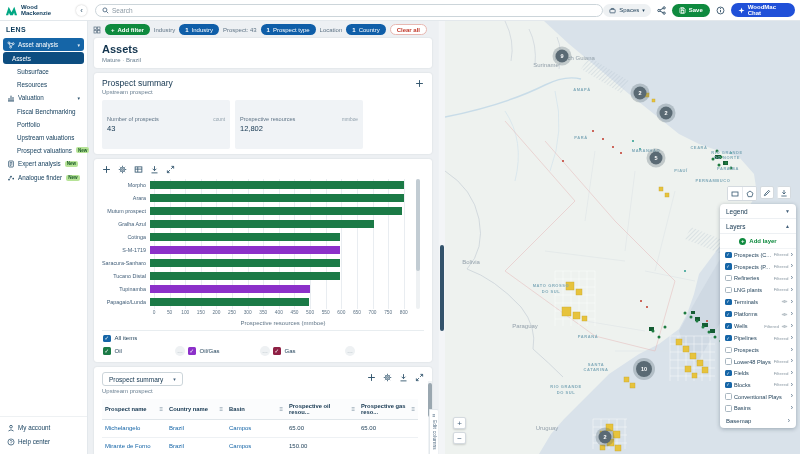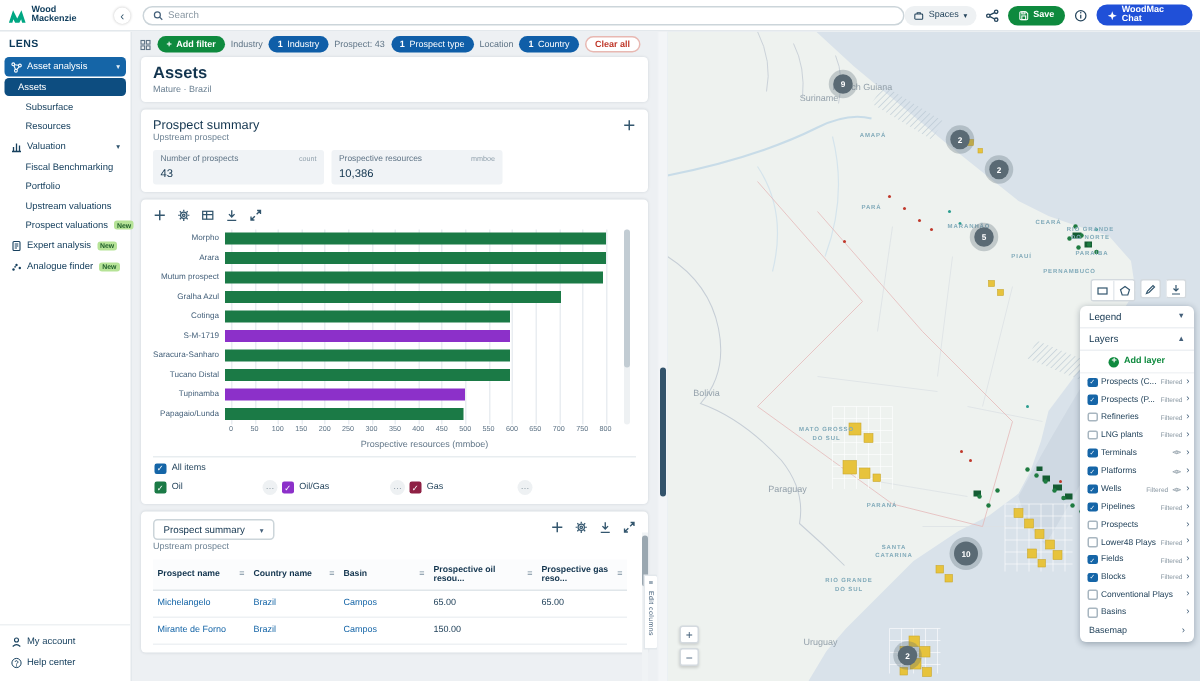--- a/index.html
+++ b/index.html
@@ -42,21 +42,21 @@
   .chip-clear{color:#c0392b;border:1px solid #e8b8b2;background:#fff;font-weight:bold}
   .fb-prefix{color:#5f7486;font-size:6px;flex:none}
   .card{background:#fff;border-radius:3px;margin:0 6px 5px;box-shadow:0 0 2px rgba(20,40,60,.12);padding:5px 8px;position:relative}
   .card-sub{font-size:6px;color:#6b8092;margin-top:1.5px}
   .assets-title{font-size:11px;font-weight:bold;color:#12344e}
   .sec-title{font-size:8.5px;color:#12344e}
   .card-head{display:flex;justify-content:space-between;align-items:flex-start}
   .toolbar{display:flex;gap:7px;color:#33566e;align-items:center;padding-top:1px}
   .toolbar .ic{cursor:pointer;display:flex}
   .stats{display:flex;gap:5px;margin-top:5px}
-  .stat{background:#f0f3f6;border-radius:2px;width:114px;padding:3px 5px}
+  .stat{background:#f0f3f6;border-radius:2px;width:128px;padding:16px 5px}
   .stat-top{display:flex;justify-content:space-between;align-items:baseline}
   .stat-label{font-size:5.6px;color:#5f7486}
   .stat-unit{font-size:4.8px;color:#90a0ac}
   .stat-value{font-size:7.5px;color:#12344e;margin-top:1.5px}
   
   .chart-wrap{position:relative;margin-top:5px}
   .chart-body{position:relative}
   .chart-grid{position:absolute;left:52px;right:14px;top:0;height:130px}
   .gridline{position:absolute;top:0;bottom:0;width:1px;background:#e9edf1}
   .bar-row{display:flex;align-items:center;height:13px;position:relative}
@@ -346,21 +346,21 @@
             <span class="stat-label">Number of prospects</span>
             <span class="stat-unit">count</span>
           </div>
           <div class="stat-value">43</div>
         </div>
         <div class="stat">
           <div class="stat-top">
             <span class="stat-label">Prospective resources</span>
             <span class="stat-unit">mmboe</span>
           </div>
-          <div class="stat-value">10,386</div>
+          <div class="stat-value">12,802</div>
         </div>
       </div>
   </div>
 
   <div class="card">
     <div class="card-head">
       <div class="toolbar" id="chartToolbar">
           <span class="ic">
             <svg width="9" height="9" viewBox="0 0 12 12" fill="none" stroke="currentColor" stroke-width="1.3">
               <line x1="6" y1="1.5" x2="6" y2="10.5"></line>

